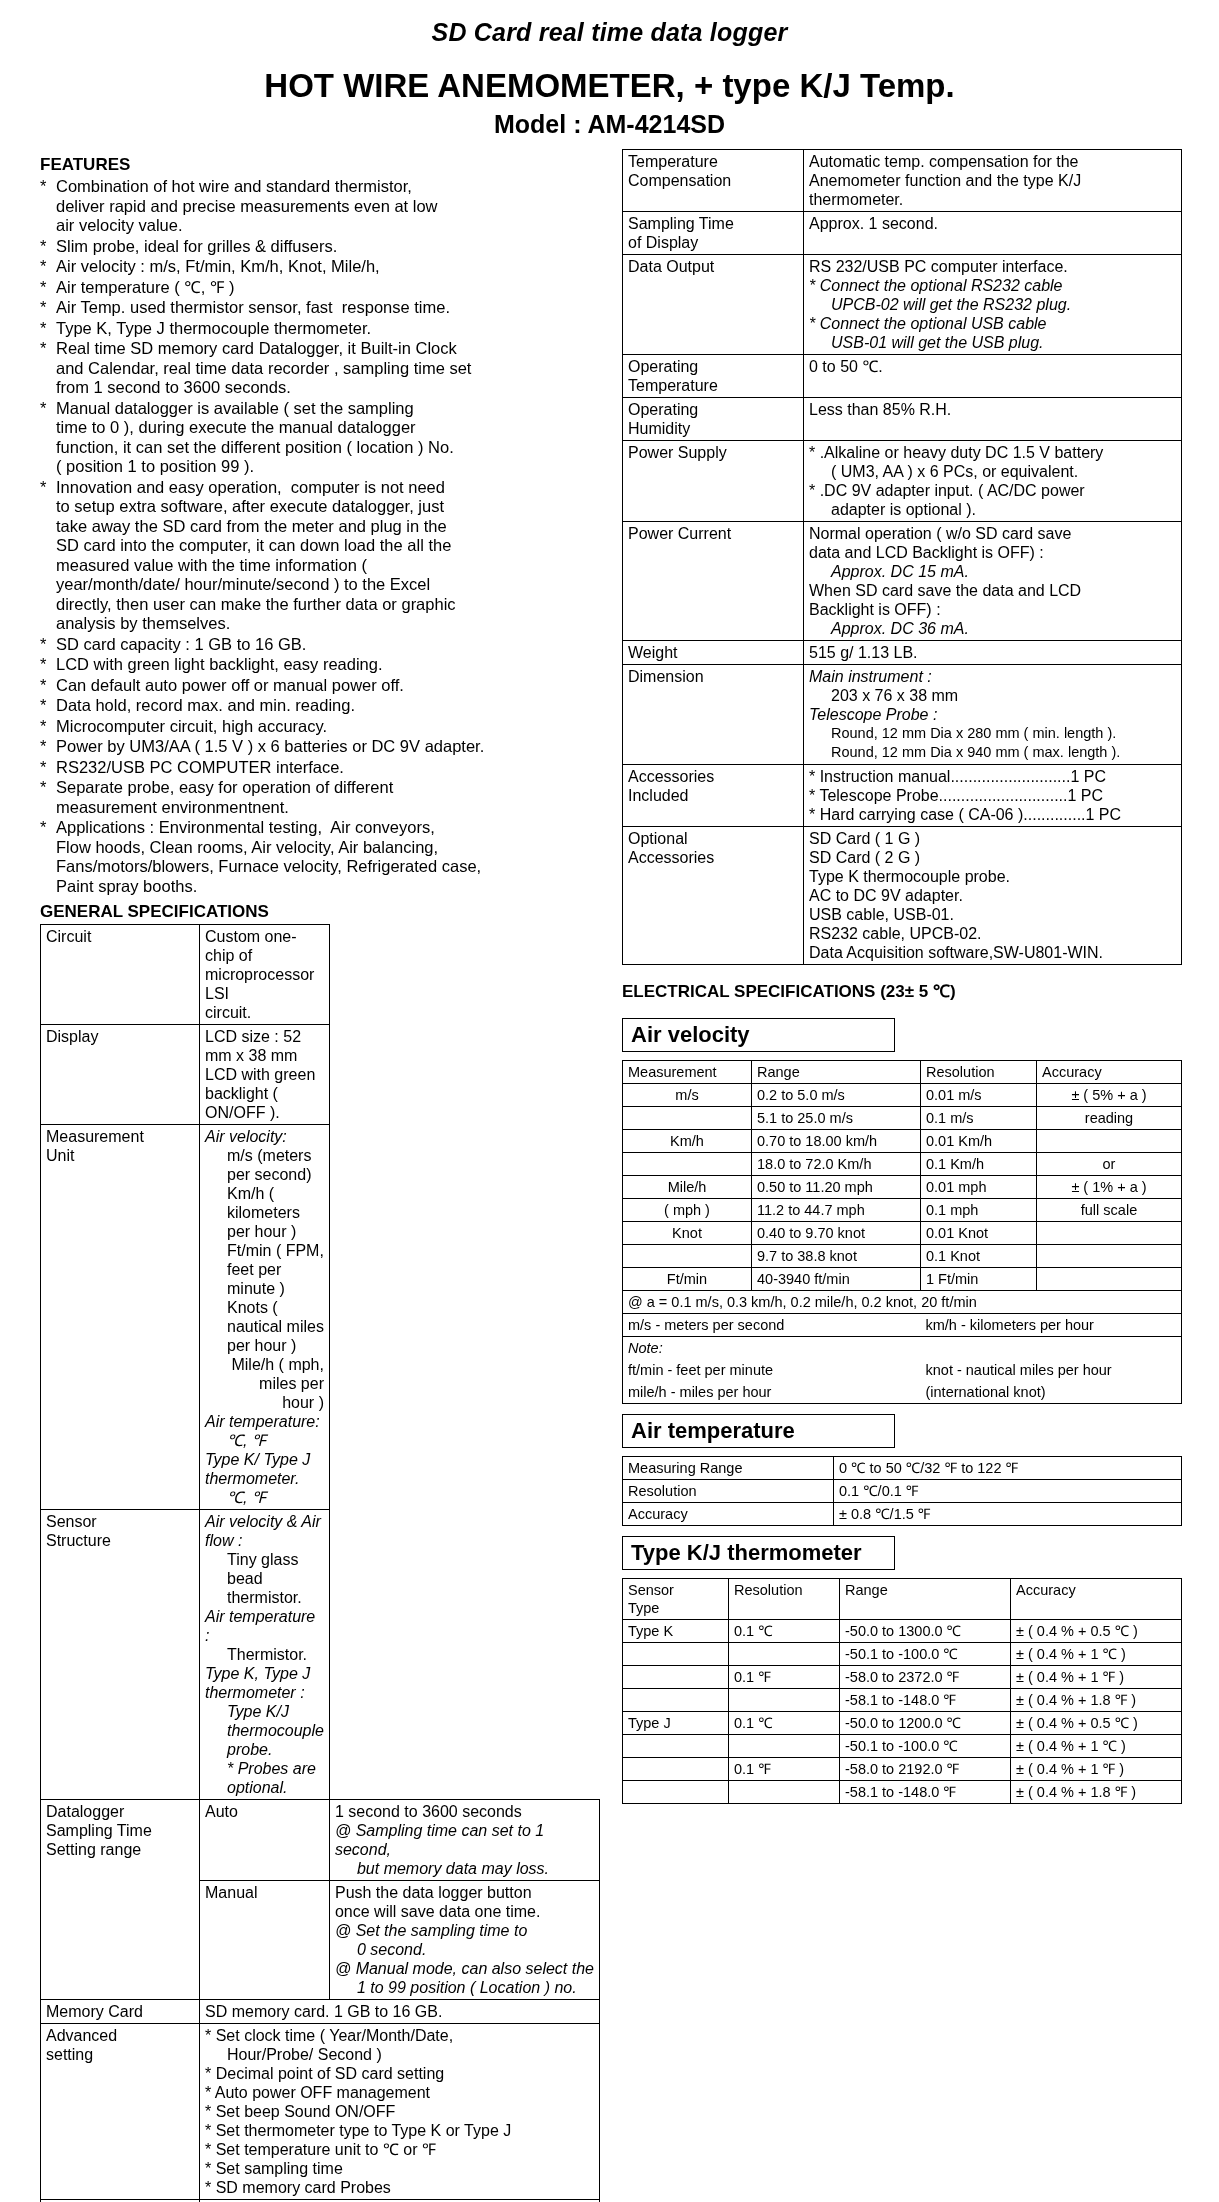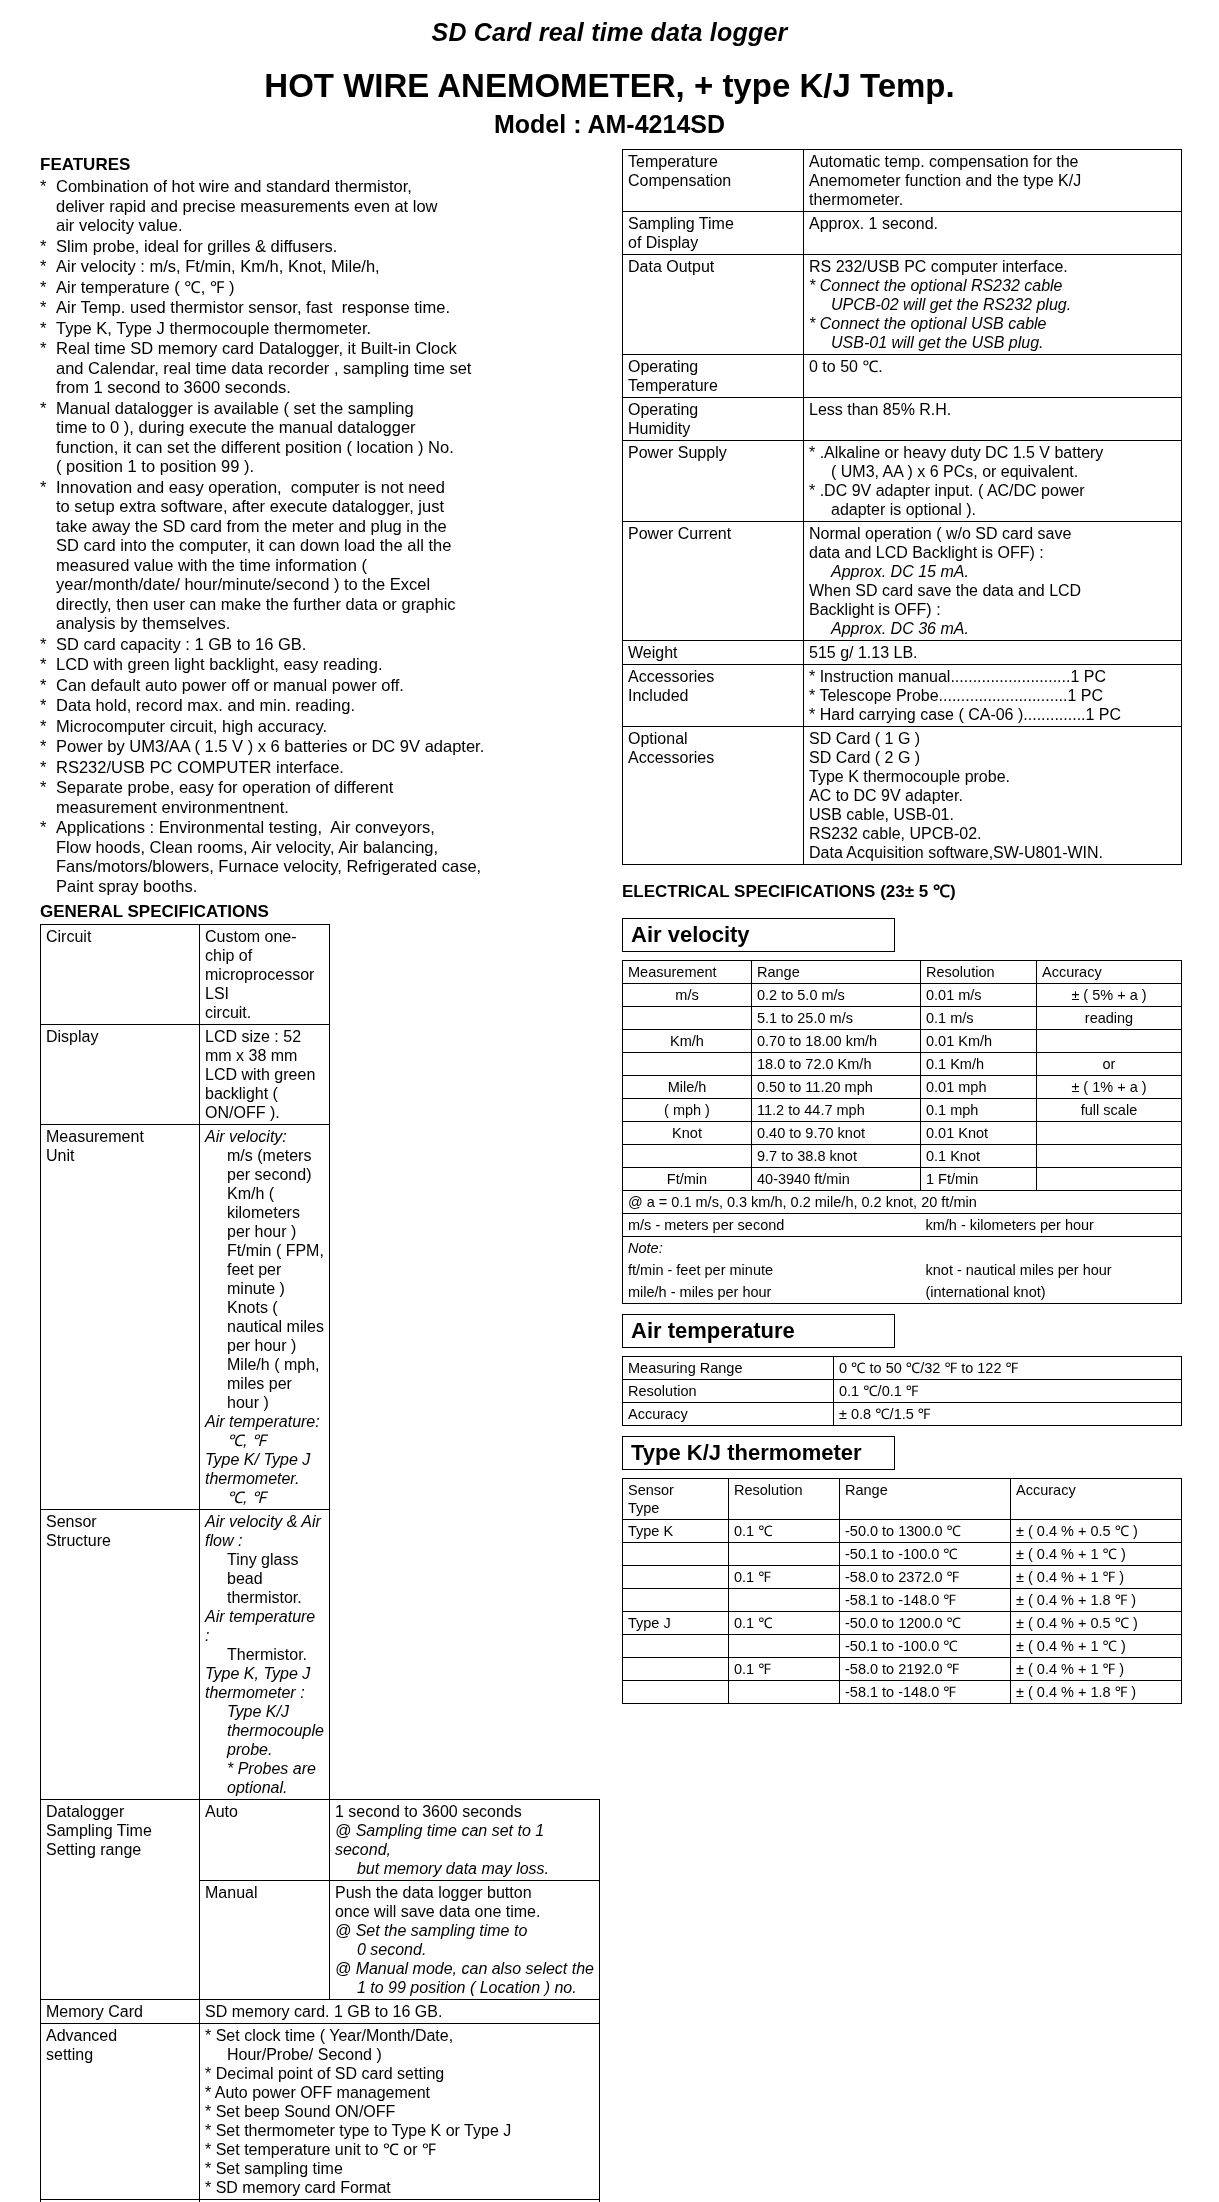--- a/index.html
+++ b/index.html
@@ -220,21 +220,21 @@
               <td class="lbl">
                 <div>Measurement</div>
                 <div>Unit</div>
               </td>
               <td>
                 <div class="ital" style="">Air velocity:</div>
                 <div class="" style="padding-left:22px;">m/s (meters per second)</div>
                 <div class="" style="padding-left:22px;">Km/h ( kilometers per hour )</div>
                 <div class="" style="padding-left:22px;">Ft/min  ( FPM, feet per minute )</div>
                 <div class="" style="padding-left:22px;">Knots ( nautical miles per hour )</div>
-                <div class="" style="padding-left:22px;">Mile/h  ( mph, miles per hour )</div>
+                <div class="" style="padding-left:22px;text-align:right;">Mile/h  ( mph, miles per hour )</div>
                 <div class="ital" style="">Air temperature:</div>
                 <div class="ital" style="padding-left:22px;">℃, ℉</div>
                 <div class="ital" style="">Type K/ Type J thermometer.</div>
                 <div class="ital" style="padding-left:22px;">℃, ℉</div>
               </td>
             </tr>
             <tr>
               <td class="lbl">
                 <div>Sensor</div>
                 <div>Structure</div>
@@ -288,21 +288,21 @@
               </td>
               <td colspan="2">
                 <div class="" style="">* Set clock time ( Year/Month/Date,</div>
                 <div class="" style="padding-left:22px;">Hour/Probe/ Second )</div>
                 <div class="" style="">* Decimal point of SD card setting</div>
                 <div class="" style="">* Auto power OFF management</div>
                 <div class="" style="">* Set beep Sound ON/OFF</div>
                 <div class="" style="">* Set thermometer type to Type K or Type J</div>
                 <div class="" style="">* Set temperature unit to  ℃ or ℉</div>
                 <div class="" style="">* Set sampling time</div>
-                <div class="" style="">* SD memory card Format</div>
+                <div class="" style="">* SD memory card Probes</div>
               </td>
             </tr>
             <tr>
               <td class="lbl">
                 <div>Data Hold</div>
               </td>
               <td colspan="2">
                 <div class="" style="">Freeze the display reading.</div>
               </td>
             </tr>
@@ -388,20 +388,32 @@
                 <div class="" style="">Backlight is OFF) :</div>
                 <div class="ital" style="padding-left:22px;">Approx. DC 36 mA.</div>
               </td>
             </tr>
             <tr>
               <td class="lbl">
                 <div>Weight</div>
               </td>
               <td>
                 <div class="" style="">515 g/ 1.13 LB.</div>
+              </td>
+            </tr>
+            <tr>
+              <td class="lbl">
+                <div>Dimension</div>
+              </td>
+              <td>
+                <div class="ital" style="">Main instrument :</div>
+                <div class="" style="padding-left:22px;">203 x 76 x 38 mm</div>
+                <div class="ital" style="">Telescope Probe :</div>
+                <div class="" style="padding-left:22px;font-size:14.5px;">Round, 12 mm Dia x 280 mm ( min. length ).</div>
+                <div class="" style="padding-left:22px;font-size:14.5px;">Round, 12 mm Dia x 940 mm ( max. length ).</div>
               </td>
             </tr>
             <tr>
               <td class="lbl">
                 <div>Accessories</div>
                 <div>Included</div>
               </td>
               <td>
                 <div class="" style="">*  Instruction manual...........................1 PC</div>
                 <div class="" style="">*  Telescope Probe.............................1 PC</div>

